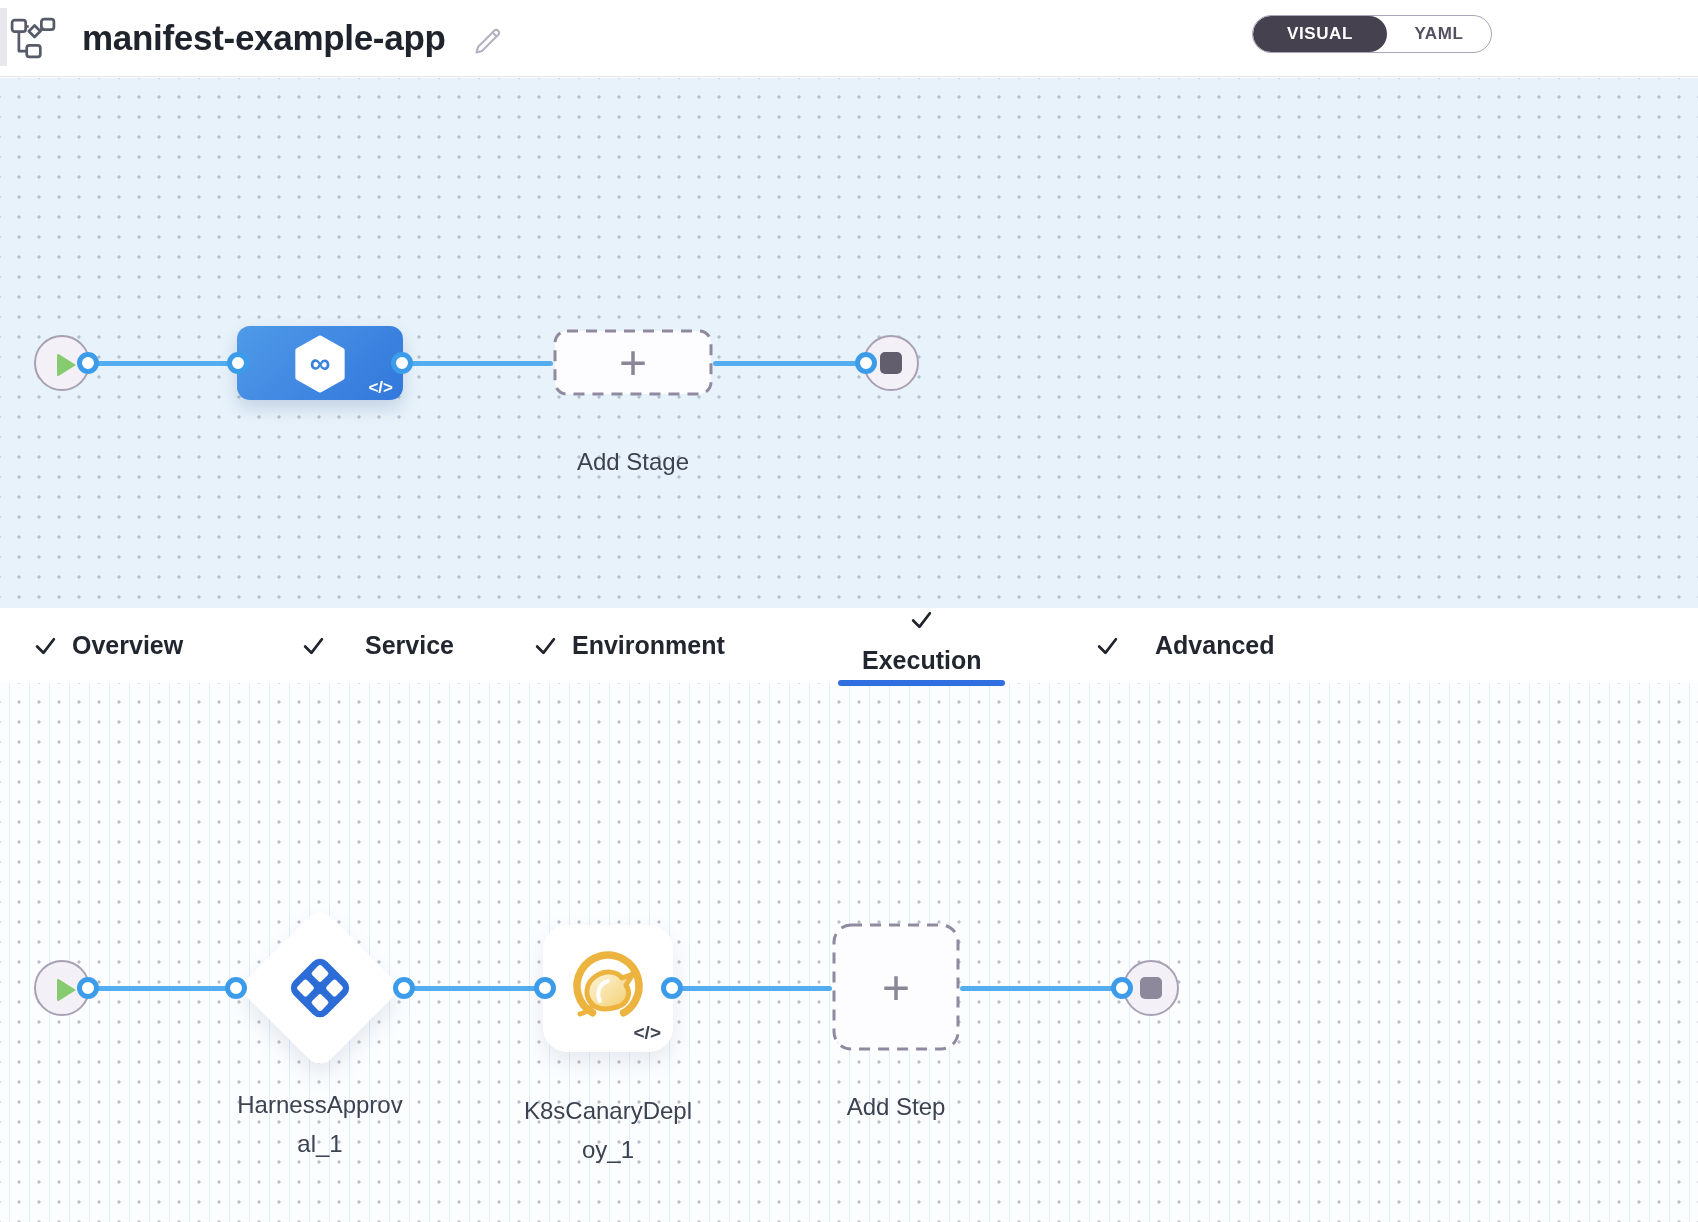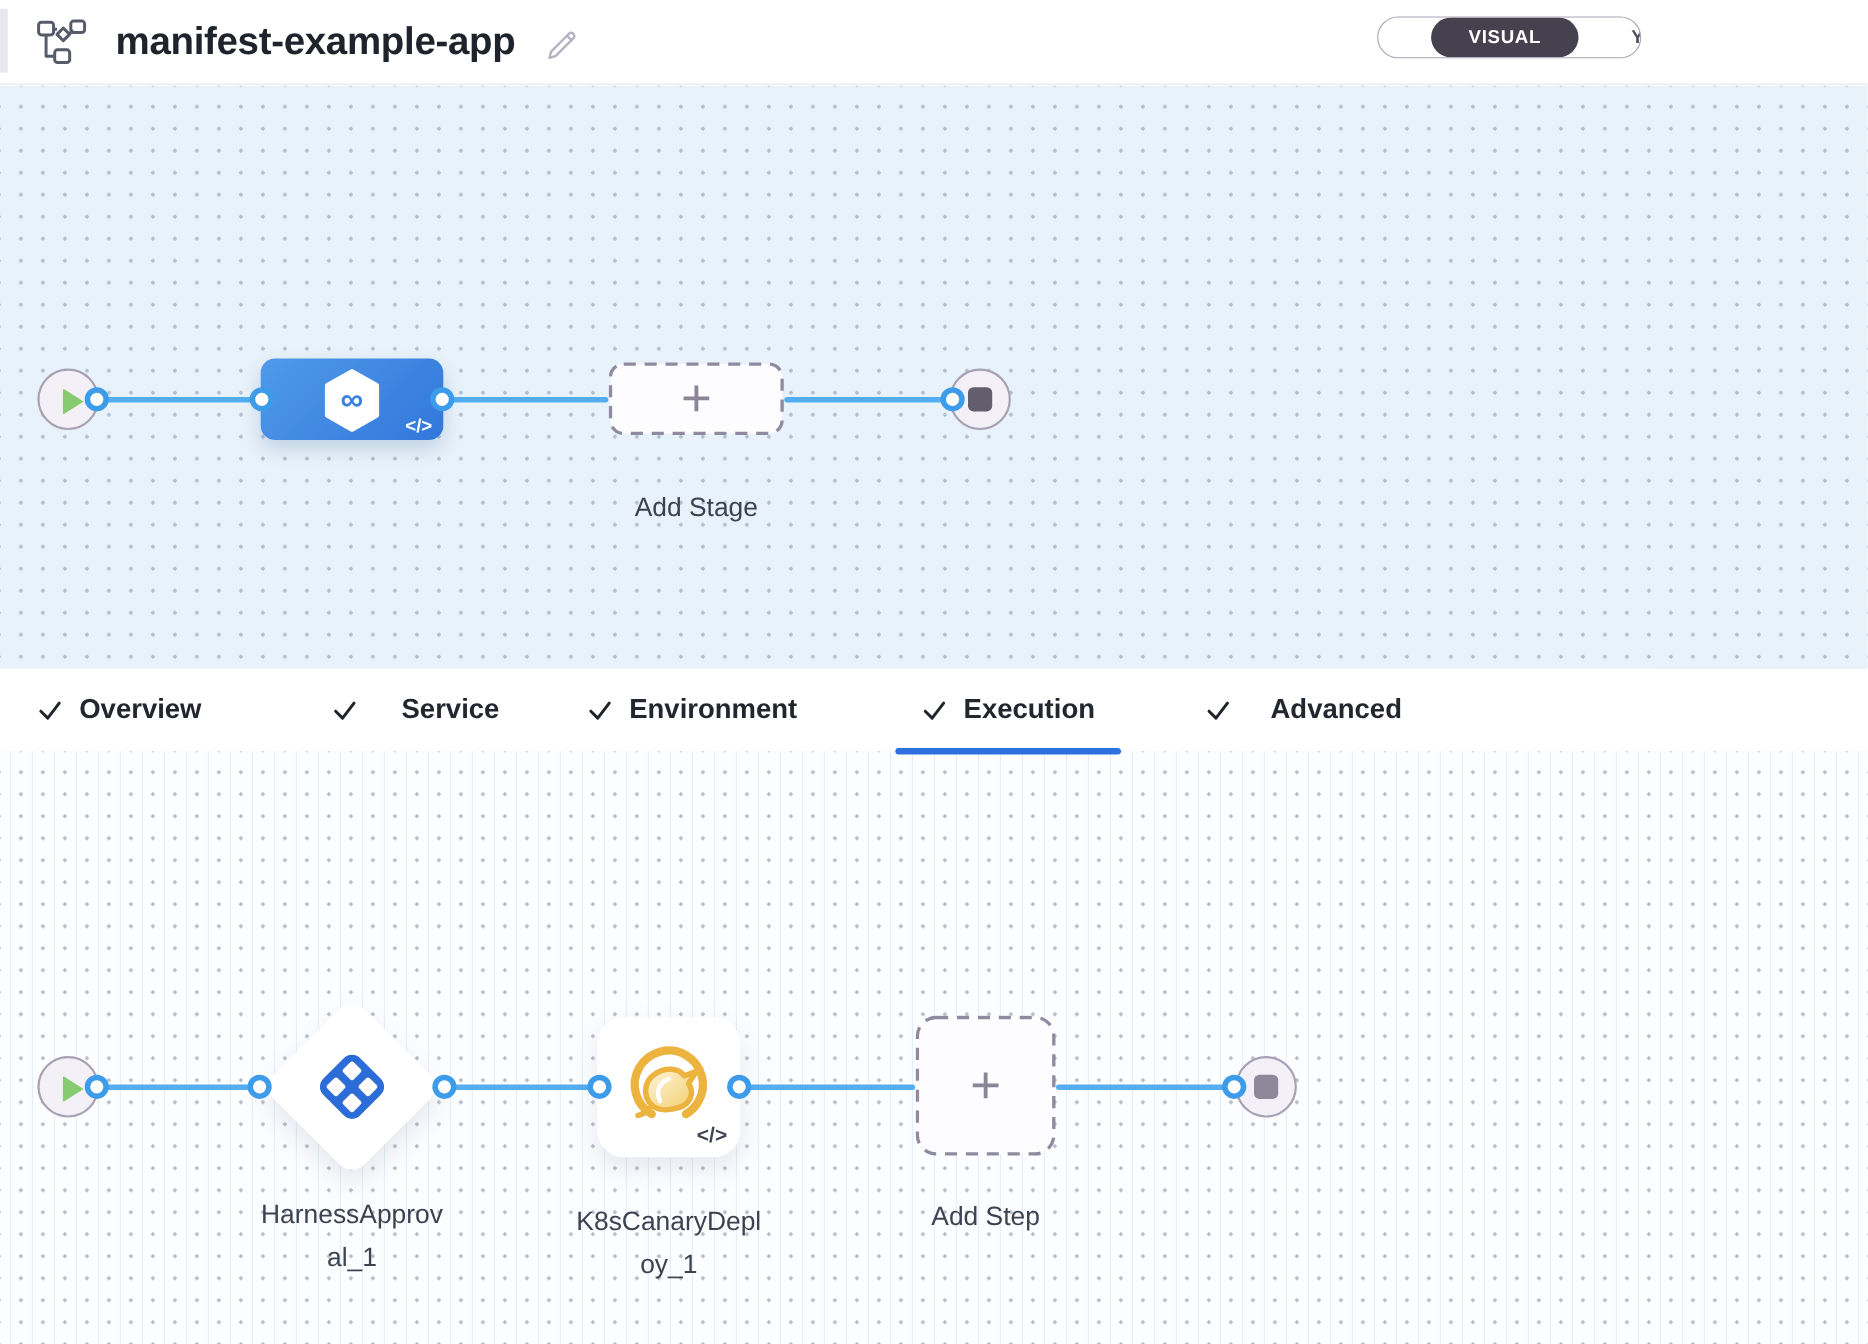--- a/index.html
+++ b/index.html
@@ -2,29 +2,29 @@
 <html><head>
 <meta charset="utf-8">
 <style>
   * { box-sizing: border-box; margin: 0; padding: 0; }
   html,body { width:1698px; height:1222px; overflow:hidden; background:#fff;
     font-family:"Liberation Sans", sans-serif; }
   .page { position:relative; width:1698px; height:1222px; }
 
   
   .header { position:relative; height:77px; background:#fff;
-    border-bottom:1px solid #e7e4ed; display:flex; align-items:center; padding-left:33px; }
+    border-bottom:1px solid #e7e4ed; display:flex; align-items:center; padding-left:10px; }
   .header::before { content:""; position:absolute; left:0; top:8px; width:7px; height:58px; background:#e9e7ee; }
   .pipe-icon { width:46px; height:42px; flex:0 0 auto; }
   .title { font-size:35px; font-weight:700; color:#1f232b; letter-spacing:-.3px; margin-left:26px; }
   .pencil { width:34px; height:34px; margin-left:24px; cursor:pointer; }
   .toggle { position:absolute; left:1252px; top:15px; width:240px; height:38px;
     border:1.5px solid #aaa4b8; border-radius:19px; background:#fff; display:flex; overflow:hidden; }
   .toggle button { border:none; background:transparent; font-family:inherit; cursor:pointer;
-    font-size:17px; font-weight:700; letter-spacing:.6px; color:#534f61; flex:1;margin-left:48px; }
+    font-size:17px; font-weight:700; letter-spacing:.6px; color:#534f61; flex:1; }
   .toggle button.sel { flex:0 0 134px; background:#45414e; color:#fff; border-radius:19px; }
 
   
   .canvas { position:absolute; left:0; width:1698px; }
   .stage-canvas { top:78px; height:530px; background-color:#e8f2fa;
     background-image:radial-gradient(circle, rgba(100,122,144,.42) 1.4px, transparent 1.8px);
     background-size:20px 20px; background-position:9px 9px; }
   .exec-canvas { top:683px; height:539px; background-color:#fcfdff;
     background-image:
       linear-gradient(to right, rgba(140,195,240,.26) 1px, transparent 1px),
@@ -72,21 +72,21 @@
   .e-add { left:832px; top:240px; width:128px; height:128px; }
   .e-end { left:1123px; top:277px; }
 
   
   .tabbar { position:absolute; left:0; top:608px; width:1506px; height:75px; background:#fff; }
   .tab { position:absolute; top:0; height:100%; display:flex; align-items:center; gap:15px;
     padding:0 26px; font-size:25px; font-weight:600; color:#22272f; cursor:pointer; }
   .tab.active { font-weight:700; }
   .tab.active::after { content:""; position:absolute; left:2px; right:2px; bottom:-3px; height:6px;
     background:#2f6fe0; border-radius:3px; z-index:6; }
-  .tab-0{left:8px;} .tab-1{left:276px;gap:40px;} .tab-2{left:508px;} .tab-3{left:812px;} .tab-4{left:1070px;gap:36px;}
+  .tab-0{left:8px;} .tab-1{left:276px;gap:40px;} .tab-2{left:508px;} .tab-3{left:836px;flex-direction:column;} .tab-4{left:1070px;gap:36px;}
 </style>
 </head>
 <body>
 
 <div class="page">
 
   <header class="header">
     <svg class="pipe-icon" viewBox="0 0 44 40" fill="none" stroke="#565b69" stroke-width="2.6" stroke-linejoin="round">
       <rect x="2" y="3" width="13" height="11" rx="2.5"></rect>
       <rect x="30" y="2" width="12" height="10" rx="2.5"></rect>

